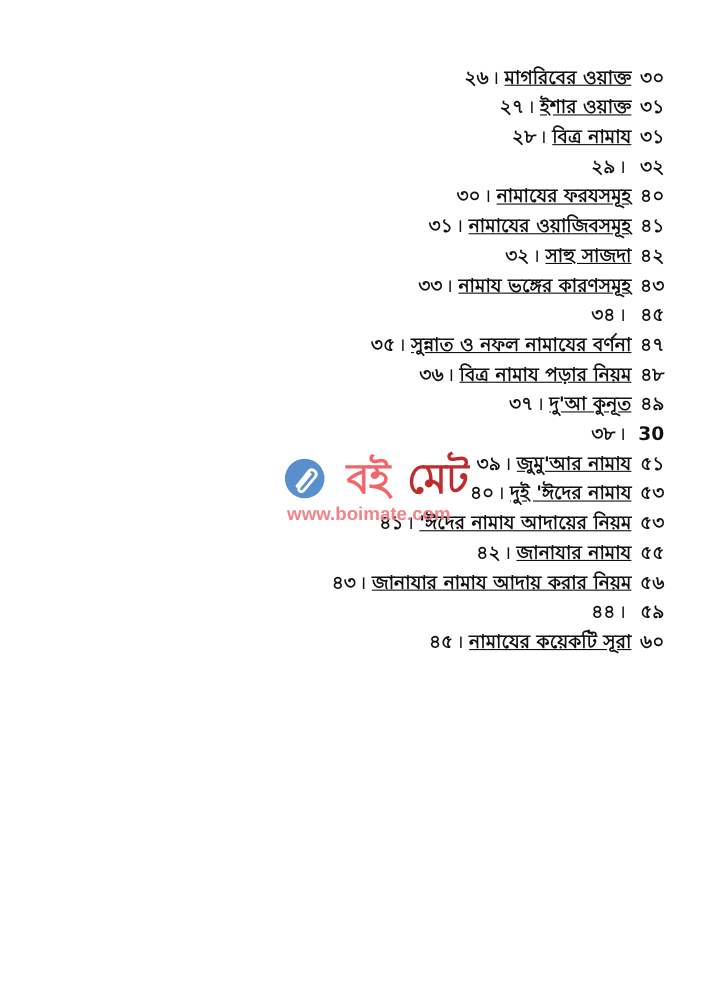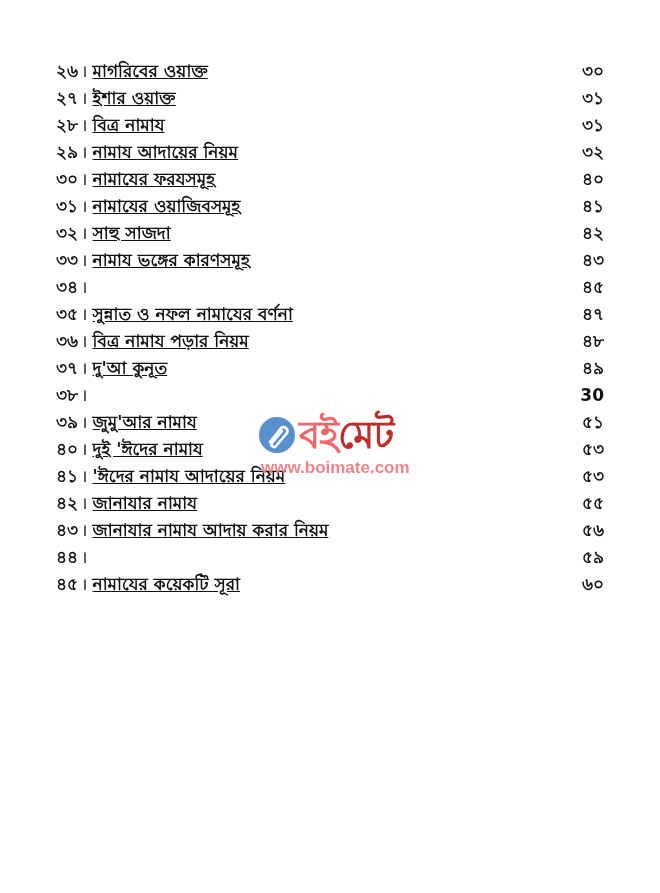--- a/index.html
+++ b/index.html
@@ -27,21 +27,21 @@
       left: 56px;
       top: 58px;
       width: 548px;
       margin: 0;
       padding: 0;
       list-style: none;
     }
     .toc-row {
       display: flex;
       align-items: center;
-      justify-content: space-between;
+      justify-content: flex-end;
       height: 27px;
       font-size: 17px;
       font-weight: bold;
       line-height: 27px;
       white-space: nowrap;
     }
     .toc-left {
       display: flex;
       align-items: center;
     }
@@ -70,20 +70,21 @@
       top: 412px;
       width: 180px;
       height: 72px;
       pointer-events: none;
       opacity: 0.92;
     }
     .wm-logo-row {
       display: flex;
       align-items: center;
       height: 46px;
+      gap: 16px;
     }
     .wm-clip {
       width: 40px;
       height: 40px;
       margin-right: 2px;
     }
     .wm-text-a {
       font-size: 38px;
       font-weight: bold;
       color: #ef5a5f;
@@ -132,21 +133,20 @@
           <span class="toc-num">২৮</span>
           <span class="toc-sep">।</span>
           <span class="toc-title">বিত্র নামায</span>
         </span>
       <span class="toc-page">৩১</span>
     </li>
     <li class="toc-row">
       <span class="toc-left">
           <span class="toc-num">২৯</span>
           <span class="toc-sep">।</span>
-          <span class="toc-title">নামায আদায়ের নিয়ম</span>
         </span>
       <span class="toc-page">৩২</span>
     </li>
     <li class="toc-row">
       <span class="toc-left">
           <span class="toc-num">৩০</span>
           <span class="toc-sep">।</span>
           <span class="toc-title">নামাযের ফরযসমূহ</span>
         </span>
       <span class="toc-page">৪০</span>

